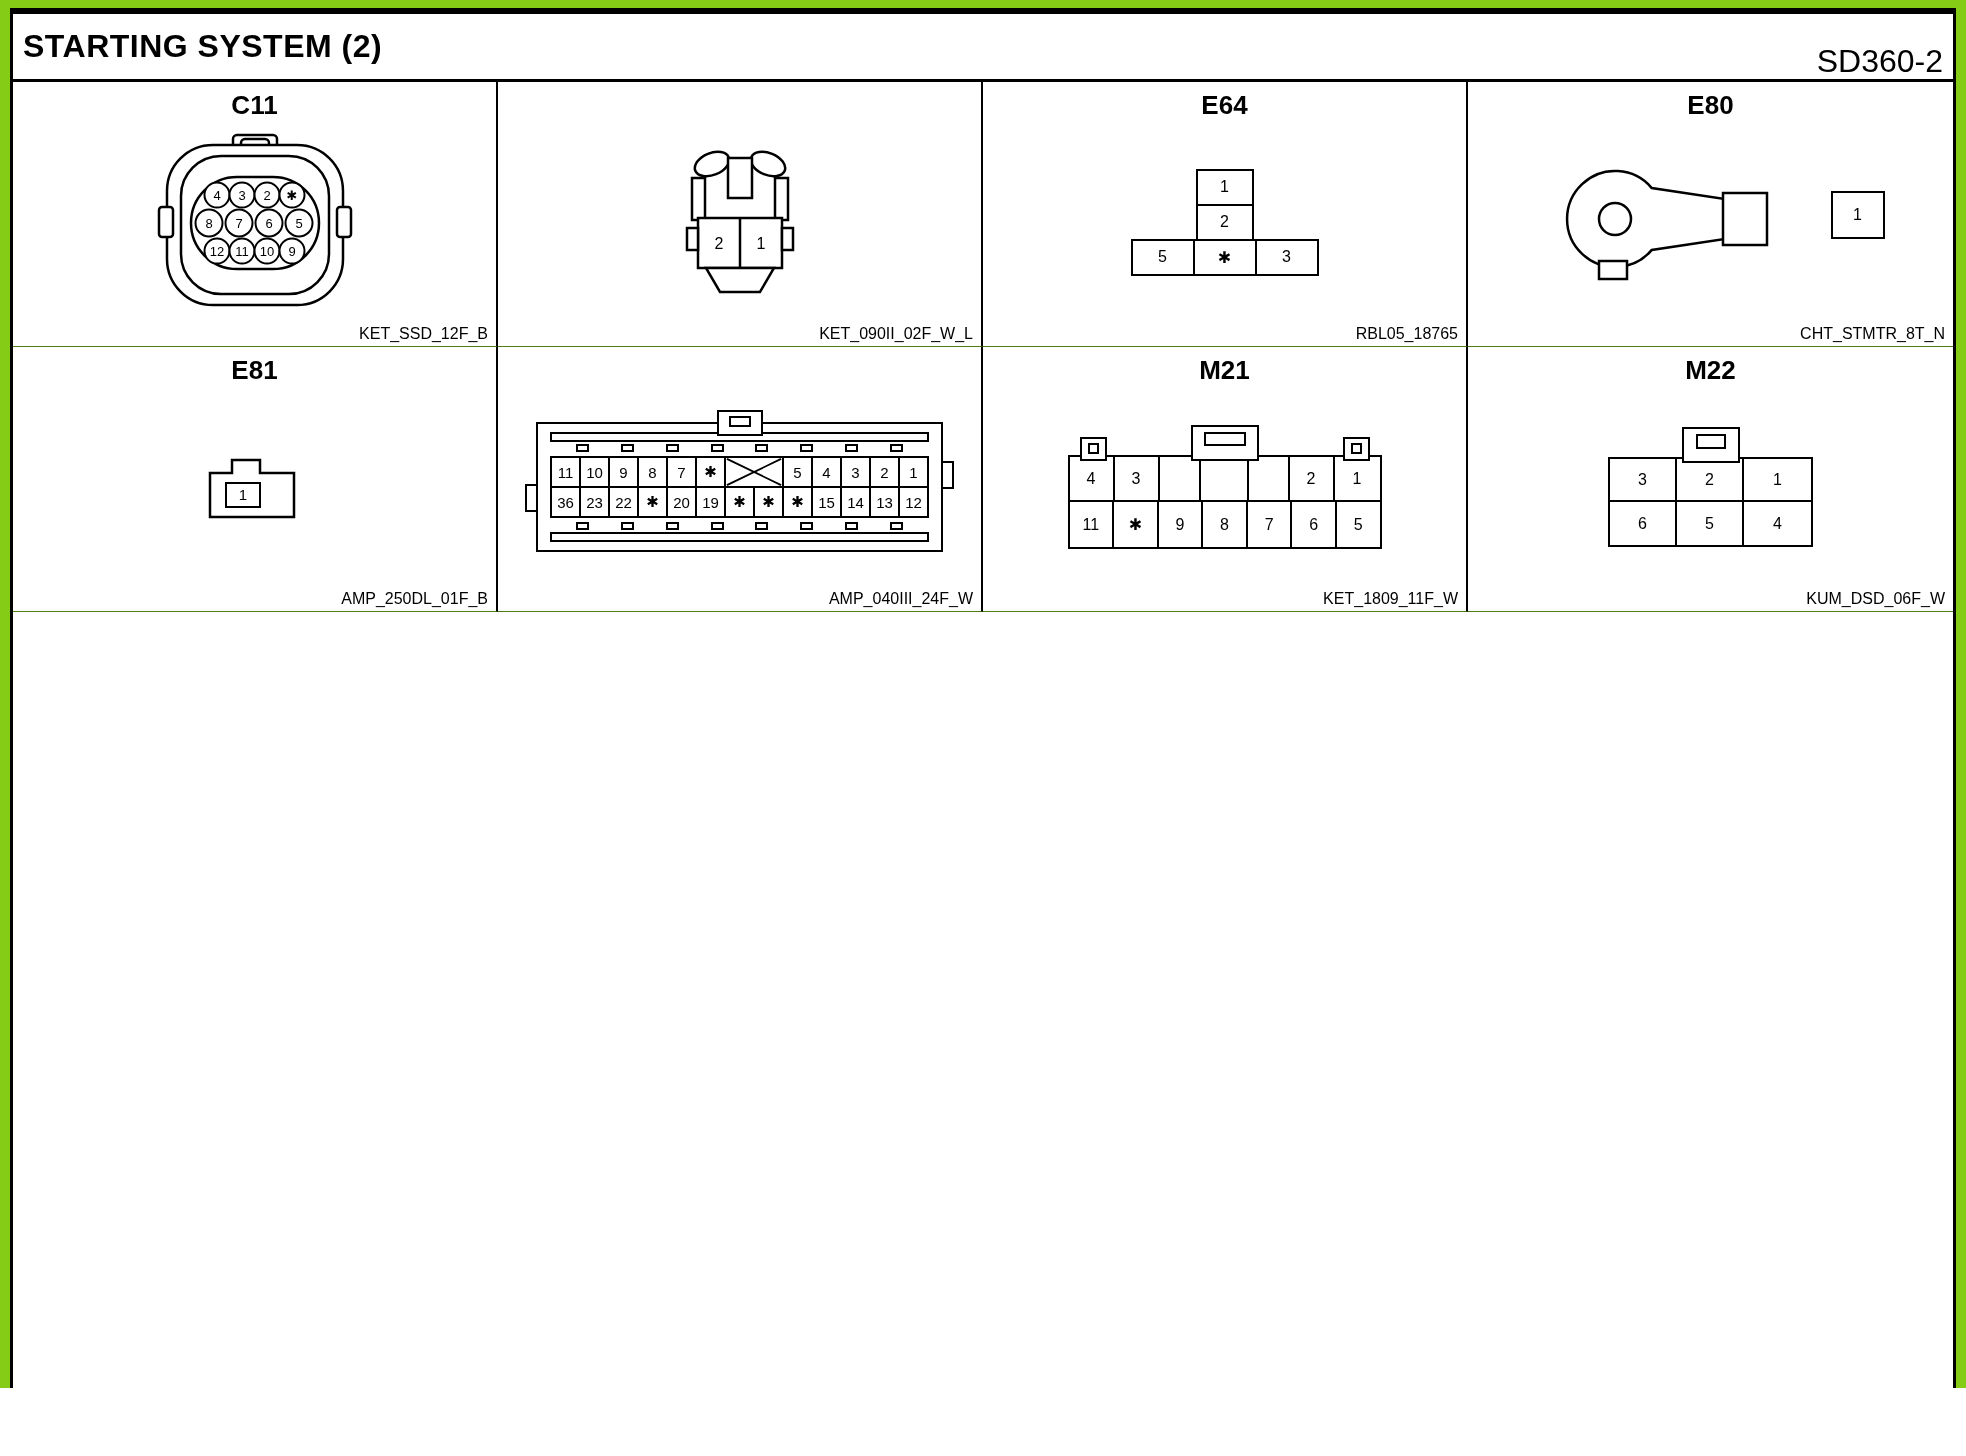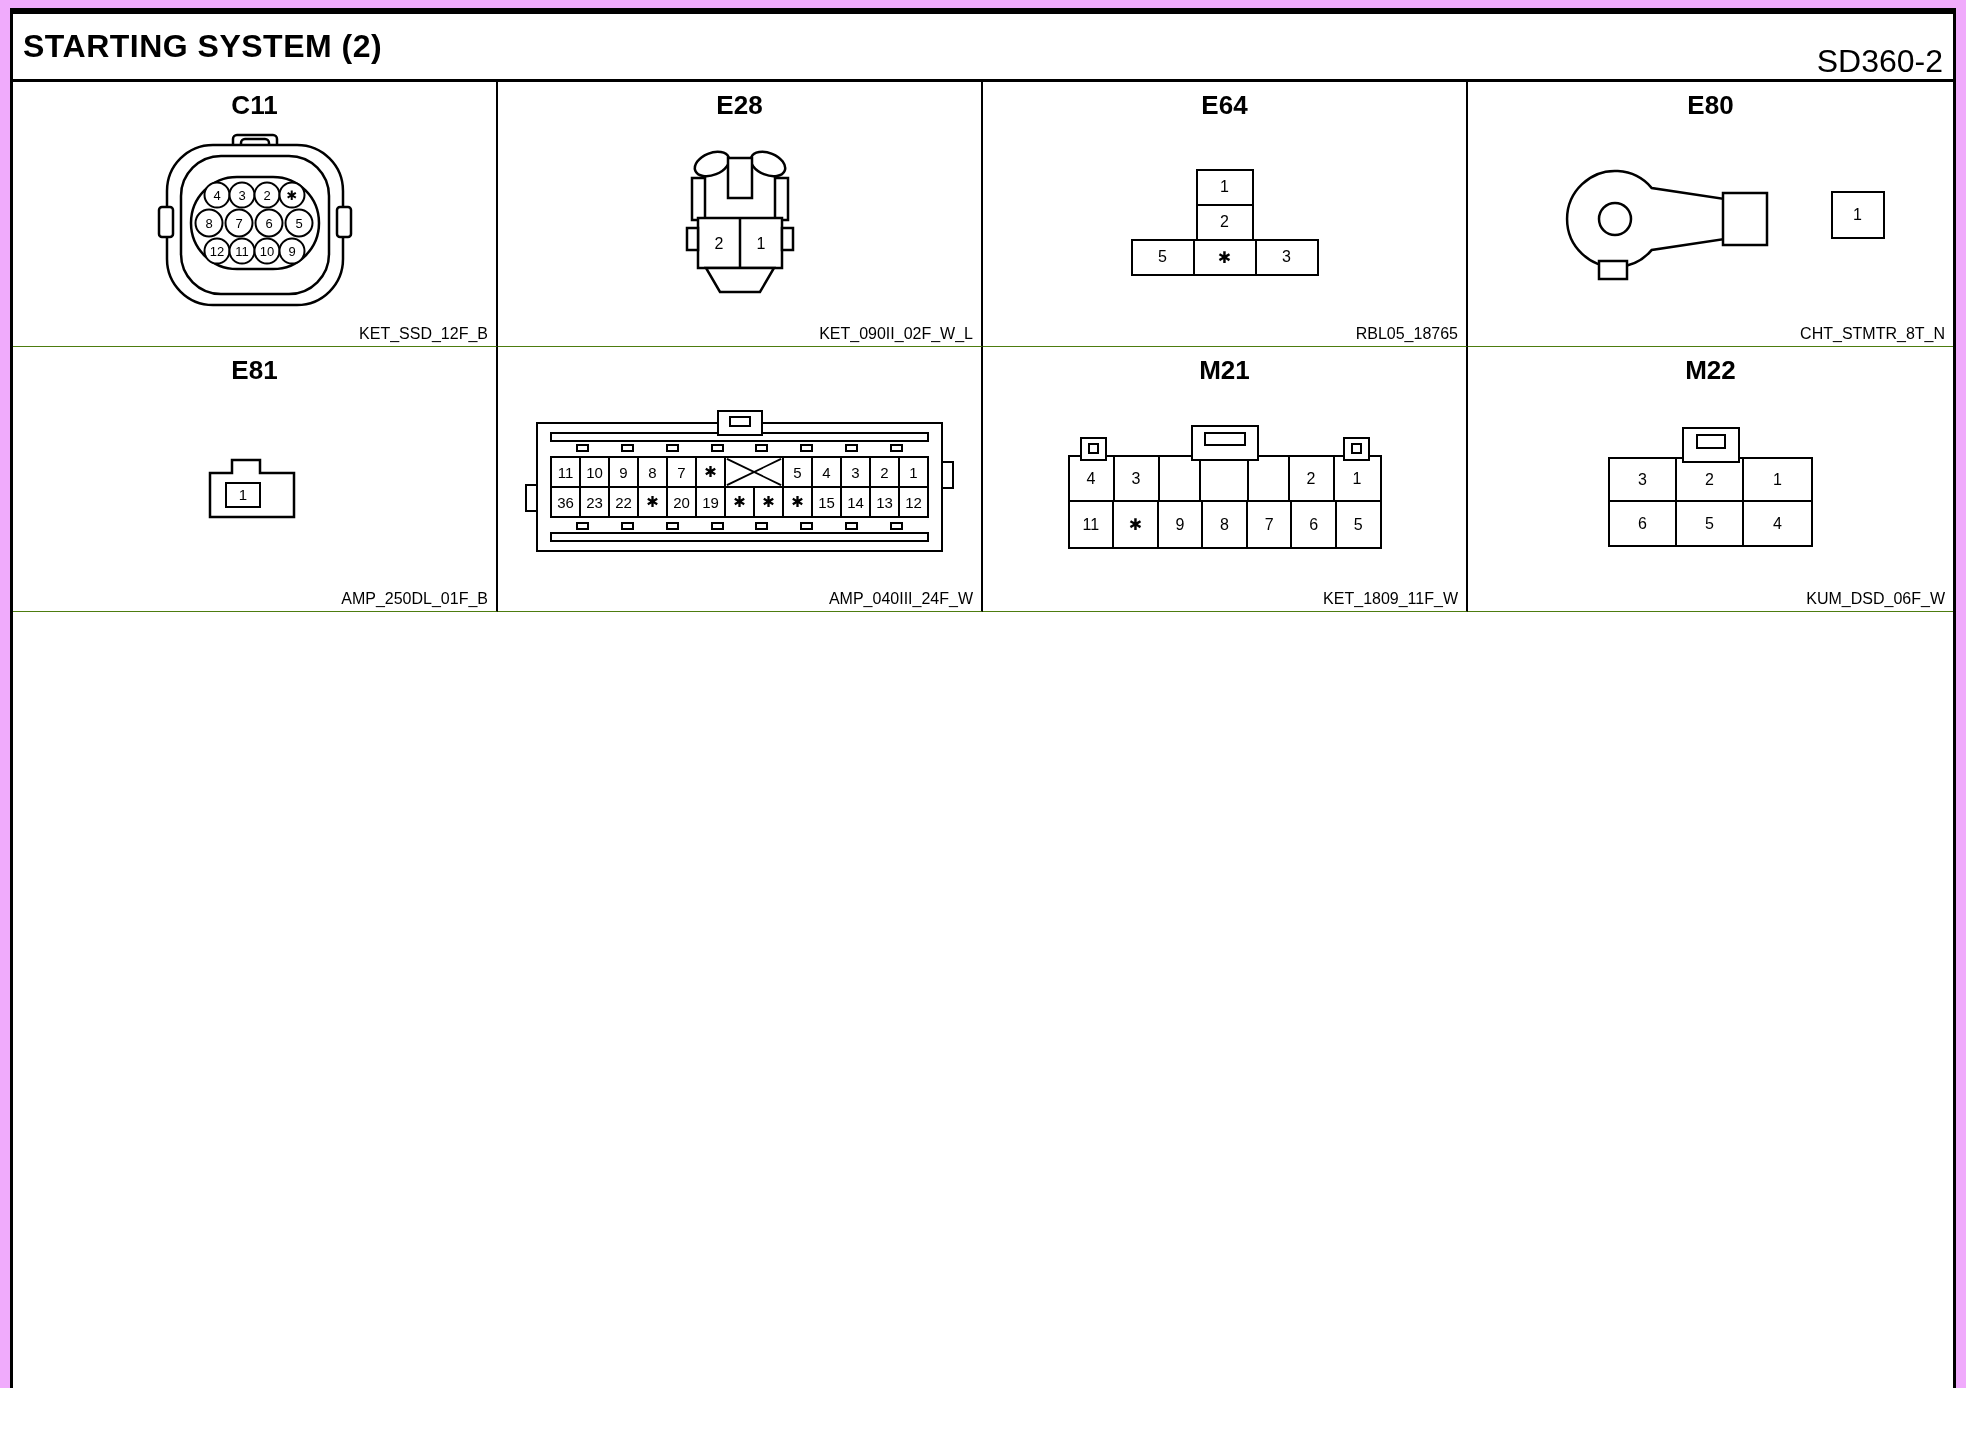--- a/index.html
+++ b/index.html
@@ -2,21 +2,21 @@
 <html><head>
 <meta charset="utf-8">
 <style>
   * { box-sizing: border-box; }
   html, body { margin:0; padding:0; }
   body {
     width:1966px; height:1456px;
     background:#fff; color:#000;
     font-family:"Liberation Sans","DejaVu Sans",sans-serif;
   }
-  .page { position:relative; width:1966px; height:1388px; overflow:hidden; background:#f0abfc; }
+  .page { position:relative; width:1966px; height:1388px; overflow:hidden; background:#84cc16; }
   .top-rule { position:absolute; left:10px; top:8px; width:1946px; height:6px; background:#000; }
   .frame {
     position:absolute; left:10px; top:14px; width:1946px; height:1393px;
     border:3px solid #000; border-top:none; background:#fff;
     display:flex; flex-direction:column;
   }
   .header {
     height:68px; border-bottom:3px solid #000;
     display:flex; align-items:center; justify-content:space-between;
     padding:0 10px;
@@ -185,21 +185,20 @@
               <text x="107" y="126.5">11</text>
               <text x="132" y="126.5">10</text>
               <text x="157" y="126.5">9</text>
             </g>
           </svg>
         </div>
         <div class="cell-label">KET_SSD_12F_B</div>
       </div>
 
       <div class="cell">
-        <div class="cell-title">E28</div>
         <div class="drawing">
           <svg width="200" height="168" viewBox="0 0 200 168">
             <g fill="#fff" stroke="#000" stroke-width="2.5">
               <ellipse cx="72" cy="26" rx="18" ry="11" transform="rotate(-22 72 26)"></ellipse>
               <ellipse cx="128" cy="26" rx="18" ry="11" transform="rotate(22 128 26)"></ellipse>
               <rect x="88" y="20" width="24" height="40"></rect>
               <rect x="52" y="40" width="13" height="42"></rect>
               <rect x="135" y="40" width="13" height="42"></rect>
               <rect x="58" y="80" width="84" height="50"></rect>
               <rect x="47" y="90" width="11" height="22"></rect>

